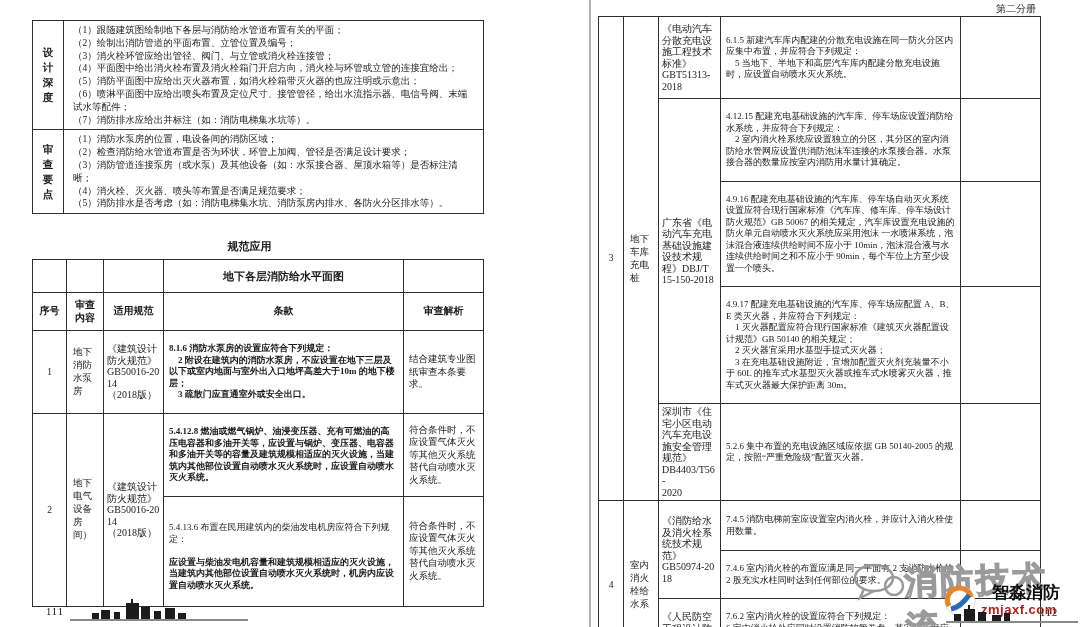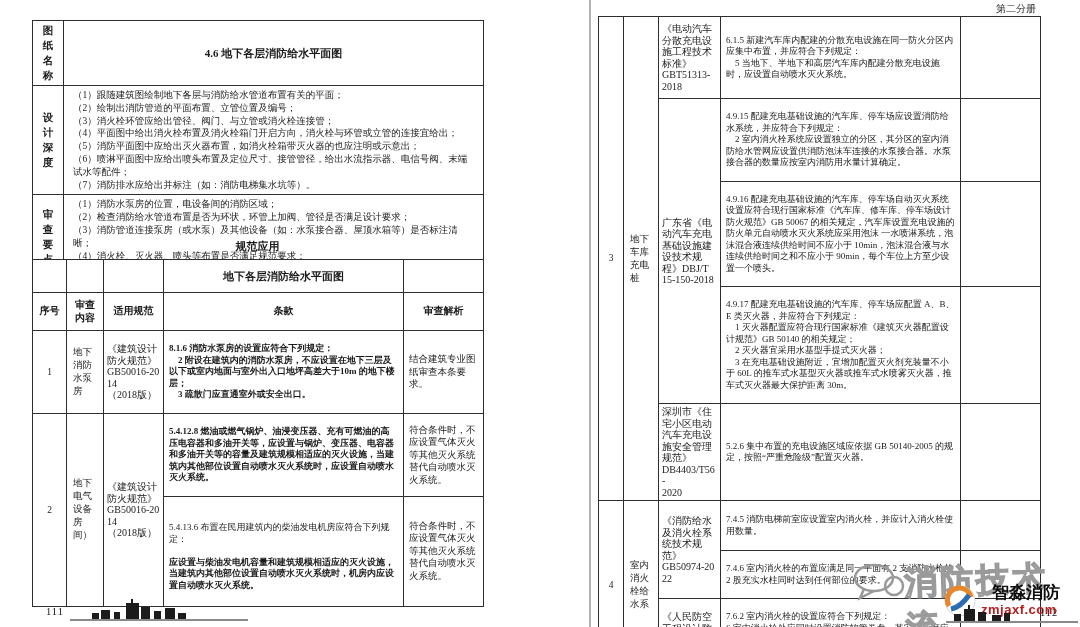--- a/index.html
+++ b/index.html
@@ -36,25 +36,20 @@
 <body>
 
 <div>
 
   <table style="left:32px;top:20px;width:451px;">
     <colgroup>
         <col style="width:31px">
         <col style="width:420px">
       </colgroup>
     <tbody>
-        <tr style="height:35px">
-      <td class="lbl">图纸
-名称</td>
-      <td class="ttl">4.6  地下各层消防给水平面图</td>
-    </tr>
     <tr style="height:107px">
       <td class="lbl">设计
 深度</td>
       <td class="items">（1）跟随建筑图绘制地下各层与消防给水管道布置有关的平面；
 （2）绘制出消防管道的平面布置、立管位置及编号；
 （3）消火栓环管应给出管径、阀门、与立管或消火栓连接管；
 （4）平面图中给出消火栓布置及消火栓箱门开启方向，消火栓与环管或立管的连接宜给出；
 （5）消防平面图中应给出灭火器布置，如消火栓箱带灭火器的也应注明或示意出；
 （6）喷淋平面图中应给出喷头布置及定位尺寸、接管管径，给出水流指示器、电信号阀、末端试水等配件；
 （7）消防排水应给出并标注（如：消防电梯集水坑等）。</td>
@@ -64,21 +59,21 @@
 要点</td>
       <td class="items">（1）消防水泵房的位置，电设备间的消防区域；
 （2）检查消防给水管道布置是否为环状，环管上加阀、管径是否满足设计要求；
 （3）消防管道连接泵房（或水泵）及其他设备（如：水泵接合器、屋顶水箱等）是否标注清晰；
 （4）消火栓、灭火器、喷头等布置是否满足规范要求；
 （5）消防排水是否考虑（如：消防电梯集水坑、消防泵房内排水、各防火分区排水等）。</td>
     </tr>
   </tbody>
     </table>
 
-  <div class="abs sec-title" style="left:32px;top:239px;width:451px;">规范应用</div>
+  <div class="abs sec-title" style="left:24px;top:239px;width:451px;">规范应用</div>
 
   <table style="left:32px;top:259px;width:451px;">
     <colgroup>
       <col style="width:34px">
         <col style="width:37px">
         <col style="width:60px">
       <col style="width:240px">
         <col style="width:80px">
     </colgroup>
     <tbody>
@@ -181,21 +176,21 @@
 　5 当地下、半地下和高层汽车库内配建分散充电设施时，应设置自动喷水灭火系统。</td>
       <td class="ana"></td>
     </tr>
     <tr style="height:80px">
       <td class="std" rowspan="3">广东省《电
 动汽车充电
 基础设施建
 设技术规
 程》DBJ/T
 15-150-2018</td>
-      <td class="clause">4.9.15  配建充电基础设施的汽车库、停车场应设置消防给水系统，并应符合下列规定：
+      <td class="clause">4.12.15  配建充电基础设施的汽车库、停车场应设置消防给水系统，并应符合下列规定：
 　2 室内消火栓系统应设置独立的分区，其分区的室内消防给水管网应设置供消防泡沫车连接的水泵接合器。水泵接合器的数量应按室内消防用水量计算确定。</td>
       <td class="ana"></td>
     </tr>
     <tr style="height:90px">
       <td class="clause">4.9.16  配建充电基础设施的汽车库、停车场自动灭火系统设置应符合现行国家标准《汽车库、修车库、停车场设计防火规范》GB 50067 的相关规定，汽车库设置充电设施的防火单元自动喷水灭火系统应采用泡沫 一水喷淋系统，泡沫混合液连续供给时间不应小于 10min，泡沫混合液与水连续供给时间之和不应小于 90min，每个车位上方至少设置一个喷头。</td>
       <td class="ana"></td>
     </tr>
     <tr style="height:97px">
       <td class="clause">4.9.17  配建充电基础设施的汽车库、停车场应配置 A、B、E 类灭火器，并应符合下列规定：
 　1 灭火器配置应符合现行国家标准《建筑灭火器配置设计规范》GB 50140 的相关规定；
@@ -216,21 +211,21 @@
     </tr>
     <tr style="height:50px">
       <td class="no" rowspan="3">4</td>
       <td class="vname" rowspan="3">室内
 消火
 栓给
 水系</td>
       <td class="std" rowspan="2">《消防给水
 及消火栓系
 统技术规范》
-GB50974-2022</td>
+GB50974-2018</td>
       <td class="clause">7.4.5  消防电梯前室应设置室内消火栓，并应计入消火栓使用数量。</td>
       <td class="ana"></td>
     </tr>
     <tr style="height:26px">
       <td class="clause">7.4.6  室内消火栓的布置应满足同一平面有 2 支消防水枪的 2 股充实水柱同时达到任何部位的要求。</td>
       <td class="ana"></td>
     </tr>
     <tr style="height:55px">
       <td class="std">《人民防空
 工程设计防

